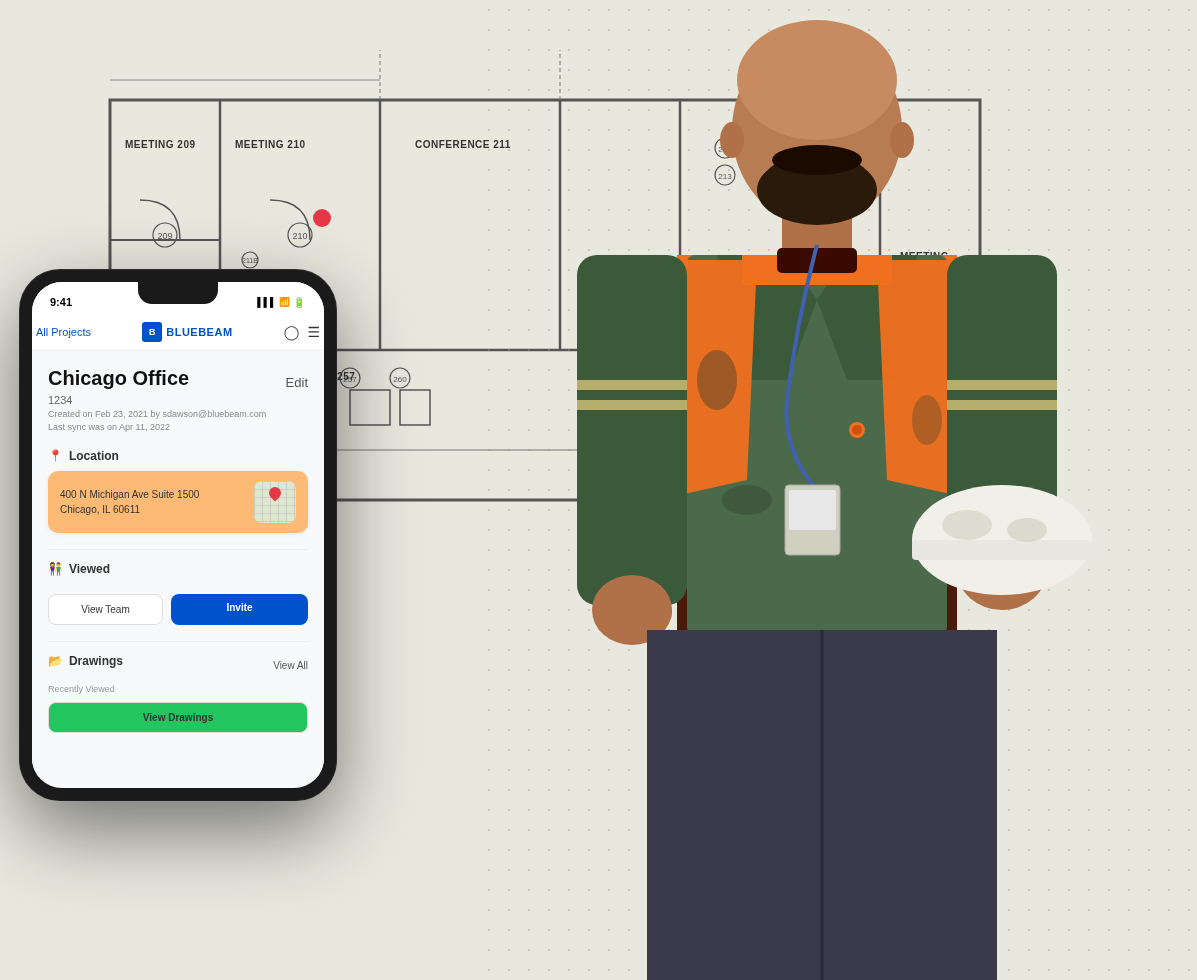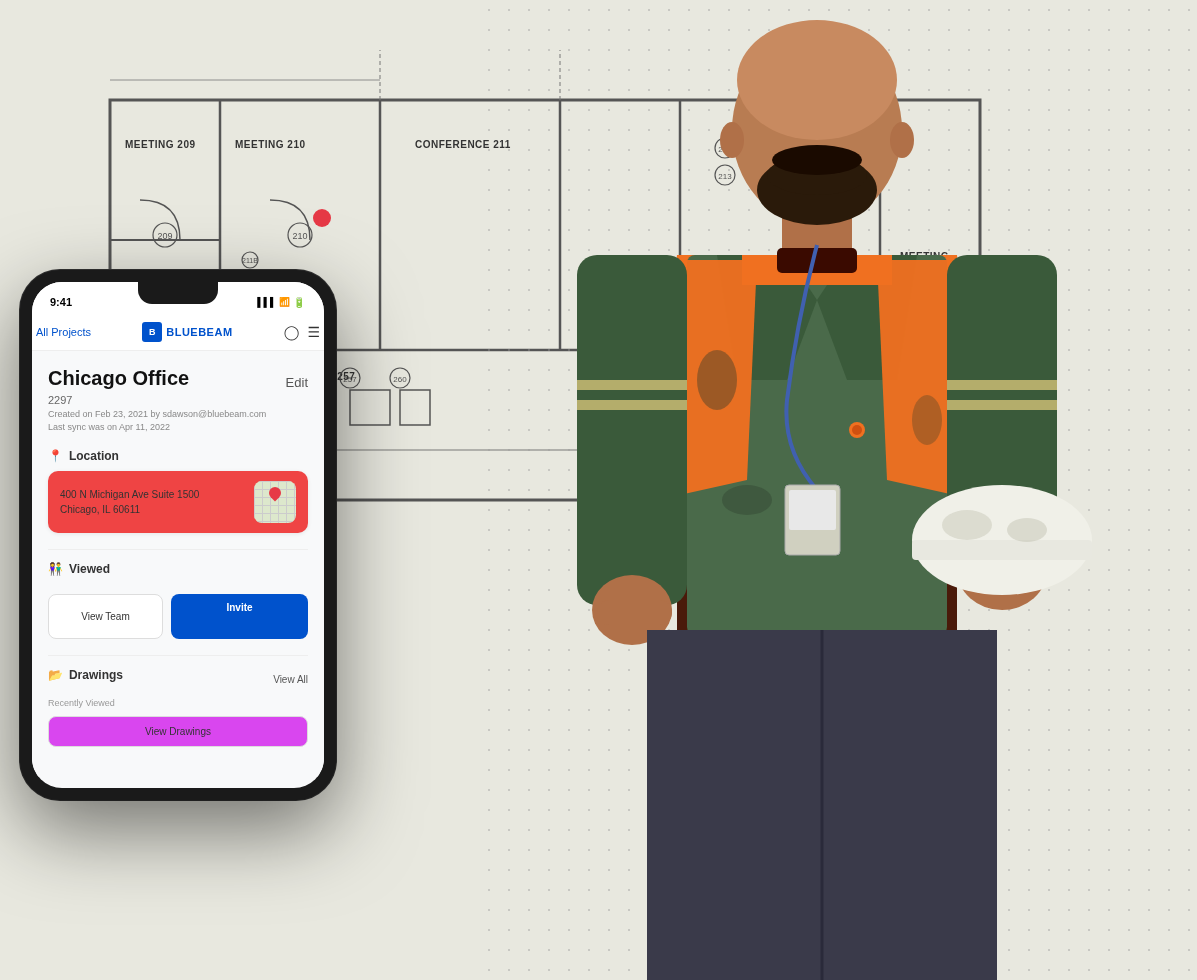--- a/index.html
+++ b/index.html
@@ -200,21 +200,21 @@
       font-weight: 600;
       margin-bottom: 8px;
     }
 
     .section-icon {
       font-size: 12px;
       color: #555;
     }
 
     .location-card {
-      background: #ef4444;
+      background: #fdba74;
       border-radius: 10px;
       padding: 10px 12px;
       display: flex;
       justify-content: space-between;
       align-items: center;
       margin-bottom: 16px;
       box-shadow: 0 1px 4px rgba(0,0,0,0.08);
     }
 
     .location-text {
@@ -269,21 +269,21 @@
     }
 
     .btn-row {
       display: flex;
       gap: 8px;
       margin-bottom: 16px;
     }
 
     .btn-outline {
       flex: 1;
-      padding: 16px 0;
+      padding: 9px 0;
       border: 1px solid #ddd;
       background: #fff;
       border-radius: 8px;
       font-size: 10px;
       color: #333;
       text-align: center;
       font-weight: 500;
     }
 
     .btn-primary {
@@ -313,26 +313,26 @@
     .recently-viewed {
       font-size: 9px;
       color: #999;
       margin-bottom: 8px;
     }
 
     .btn-drawings {
       width: 100%;
       padding: 9px 0;
       border: 1px solid #ddd;
-      background: #d946ef;
+      background: #22c55e;
       border-radius: 8px;
       font-size: 10px;
       color: #333;
       text-align: center;
-      font-weight: 400;
+      font-weight: 700;
     }
 
     
     .construction-worker {
       position: absolute;
       right: 0;
       top: 0;
       width: 750px;
       height: 980px;
       z-index: 8;
@@ -533,21 +533,21 @@
         </div>
       </div>
 
       <div class="phone-content">
 
         <div class="project-title-row">
           <span class="project-title">Chicago Office</span>
           <span class="edit-link">Edit</span>
         </div>
 
-        <div class="project-id">2297</div>
+        <div class="project-id">1234</div>
         <div class="project-meta">
           <span>Created on Feb 23, 2021 by sdawson@bluebeam.com</span><br>
           <span>Last sync was on Apr 11, 2022</span>
         </div>
 
         <div class="section-label">
           <span class="section-icon">📍</span>
           <span>Location</span>
         </div>
 

